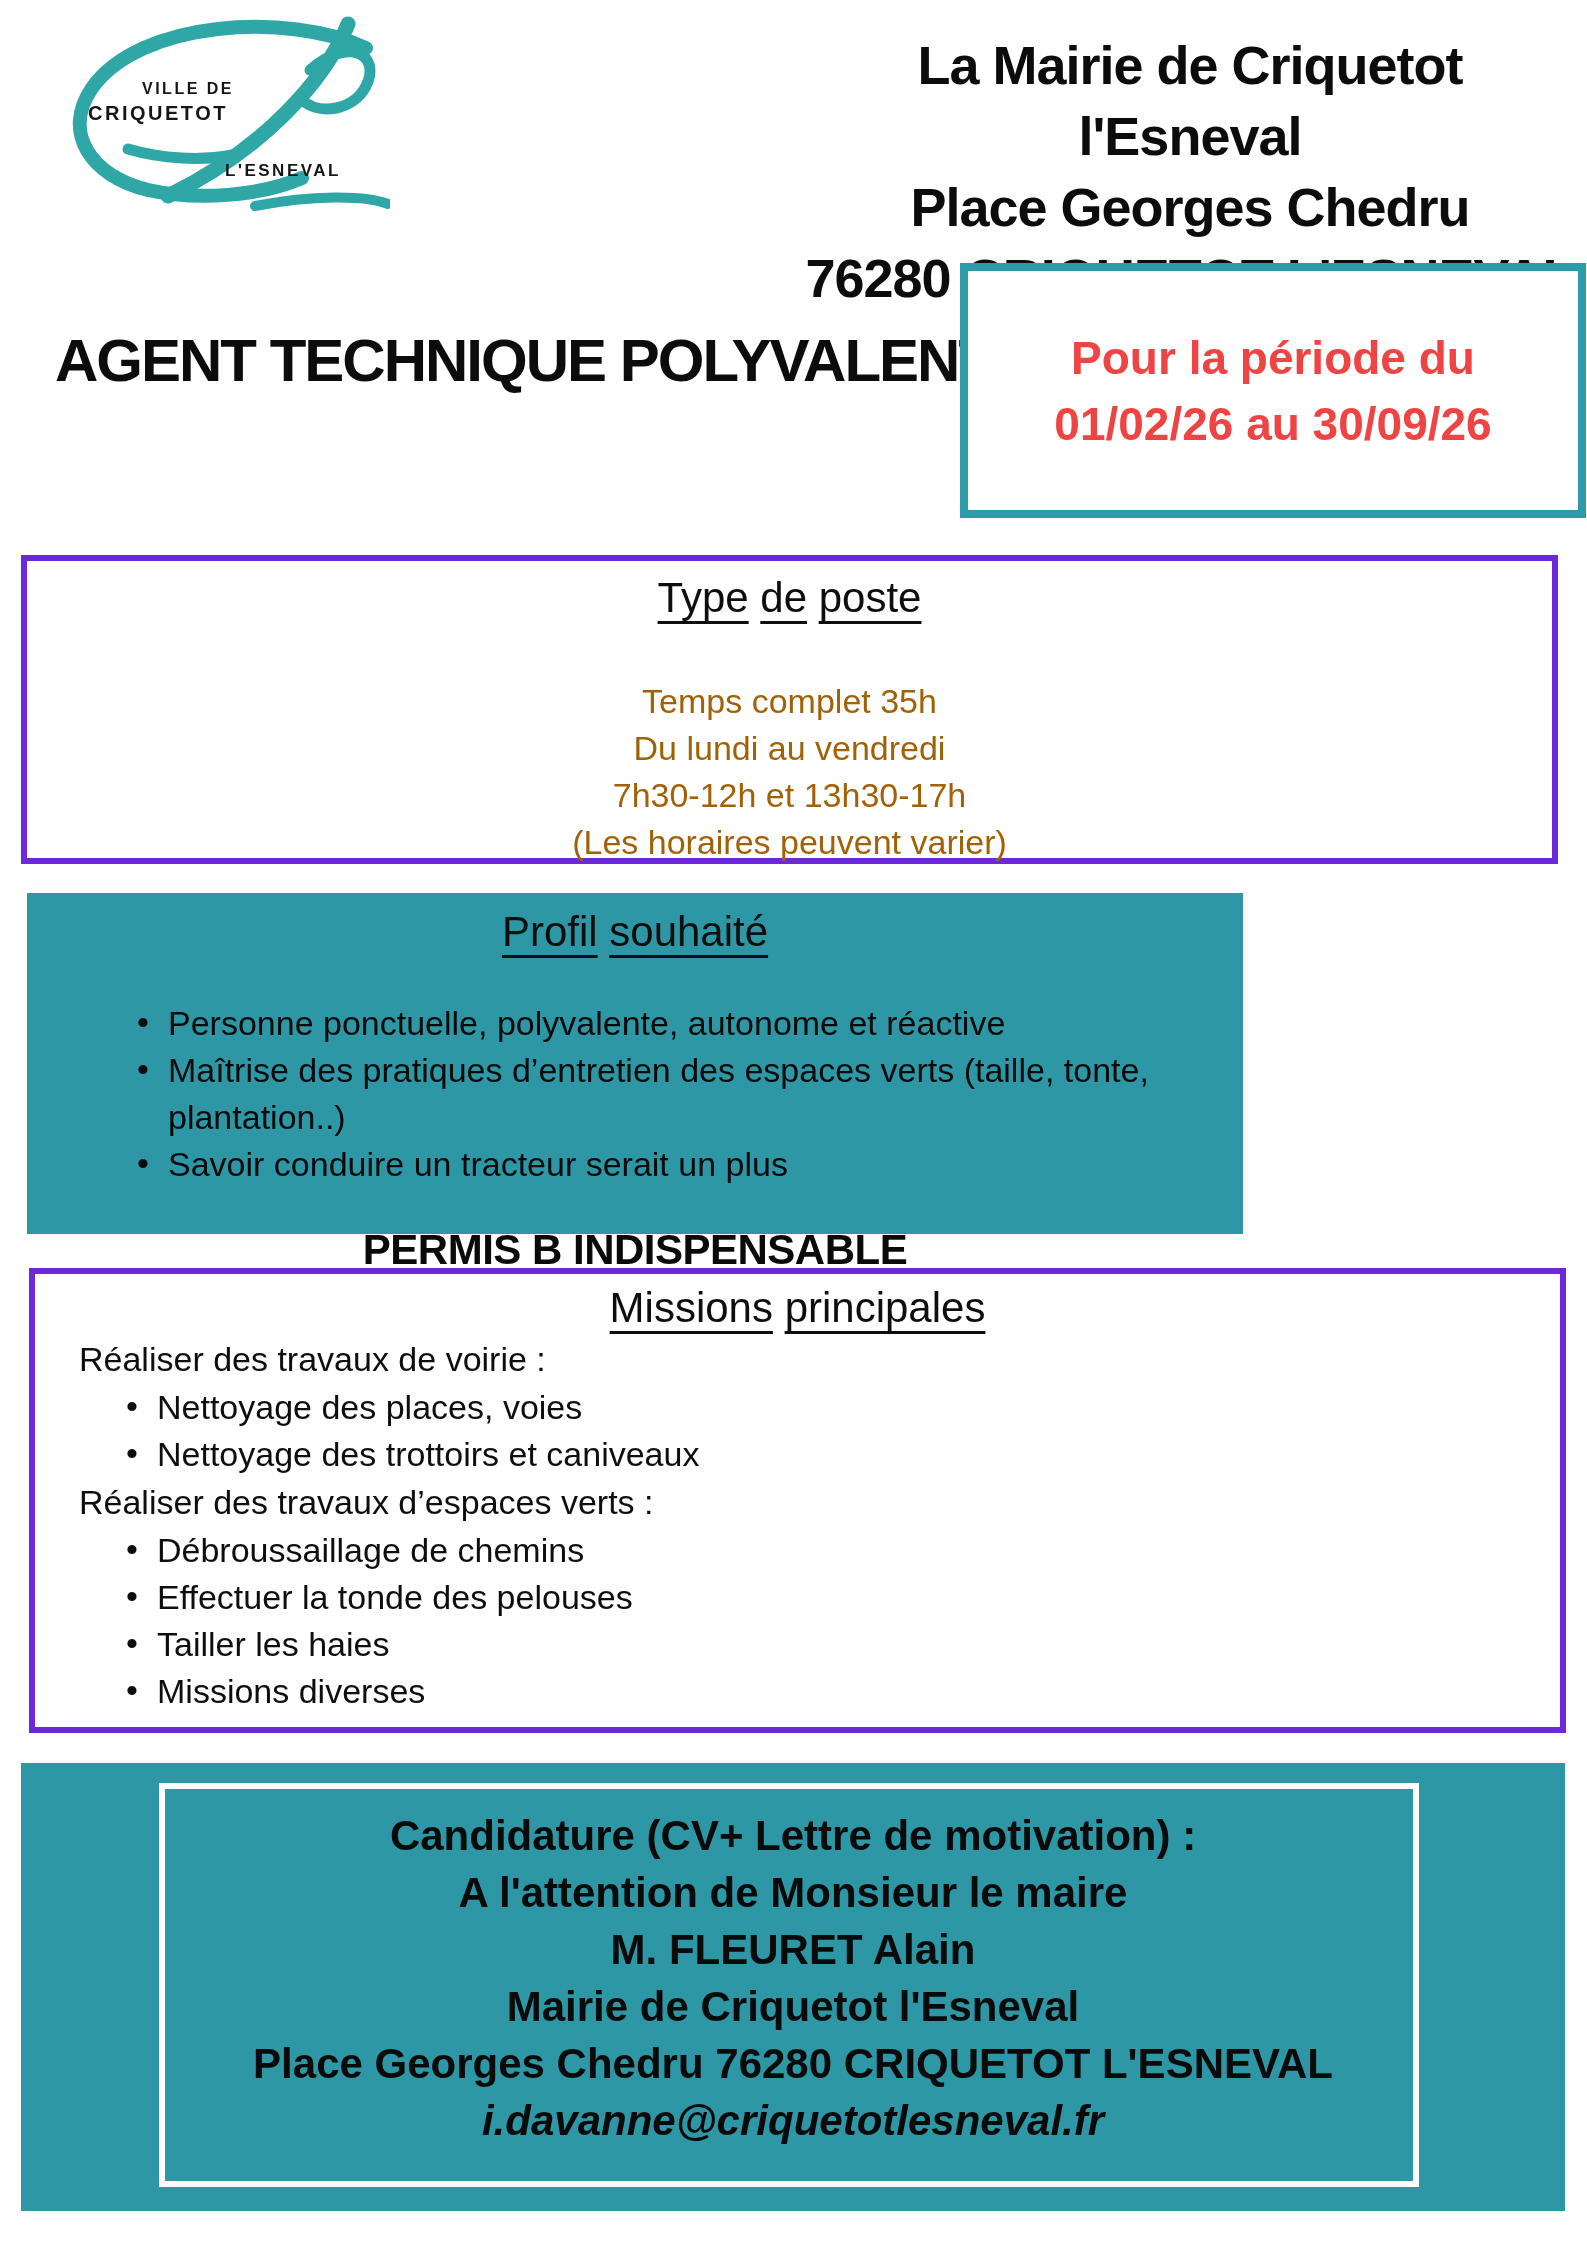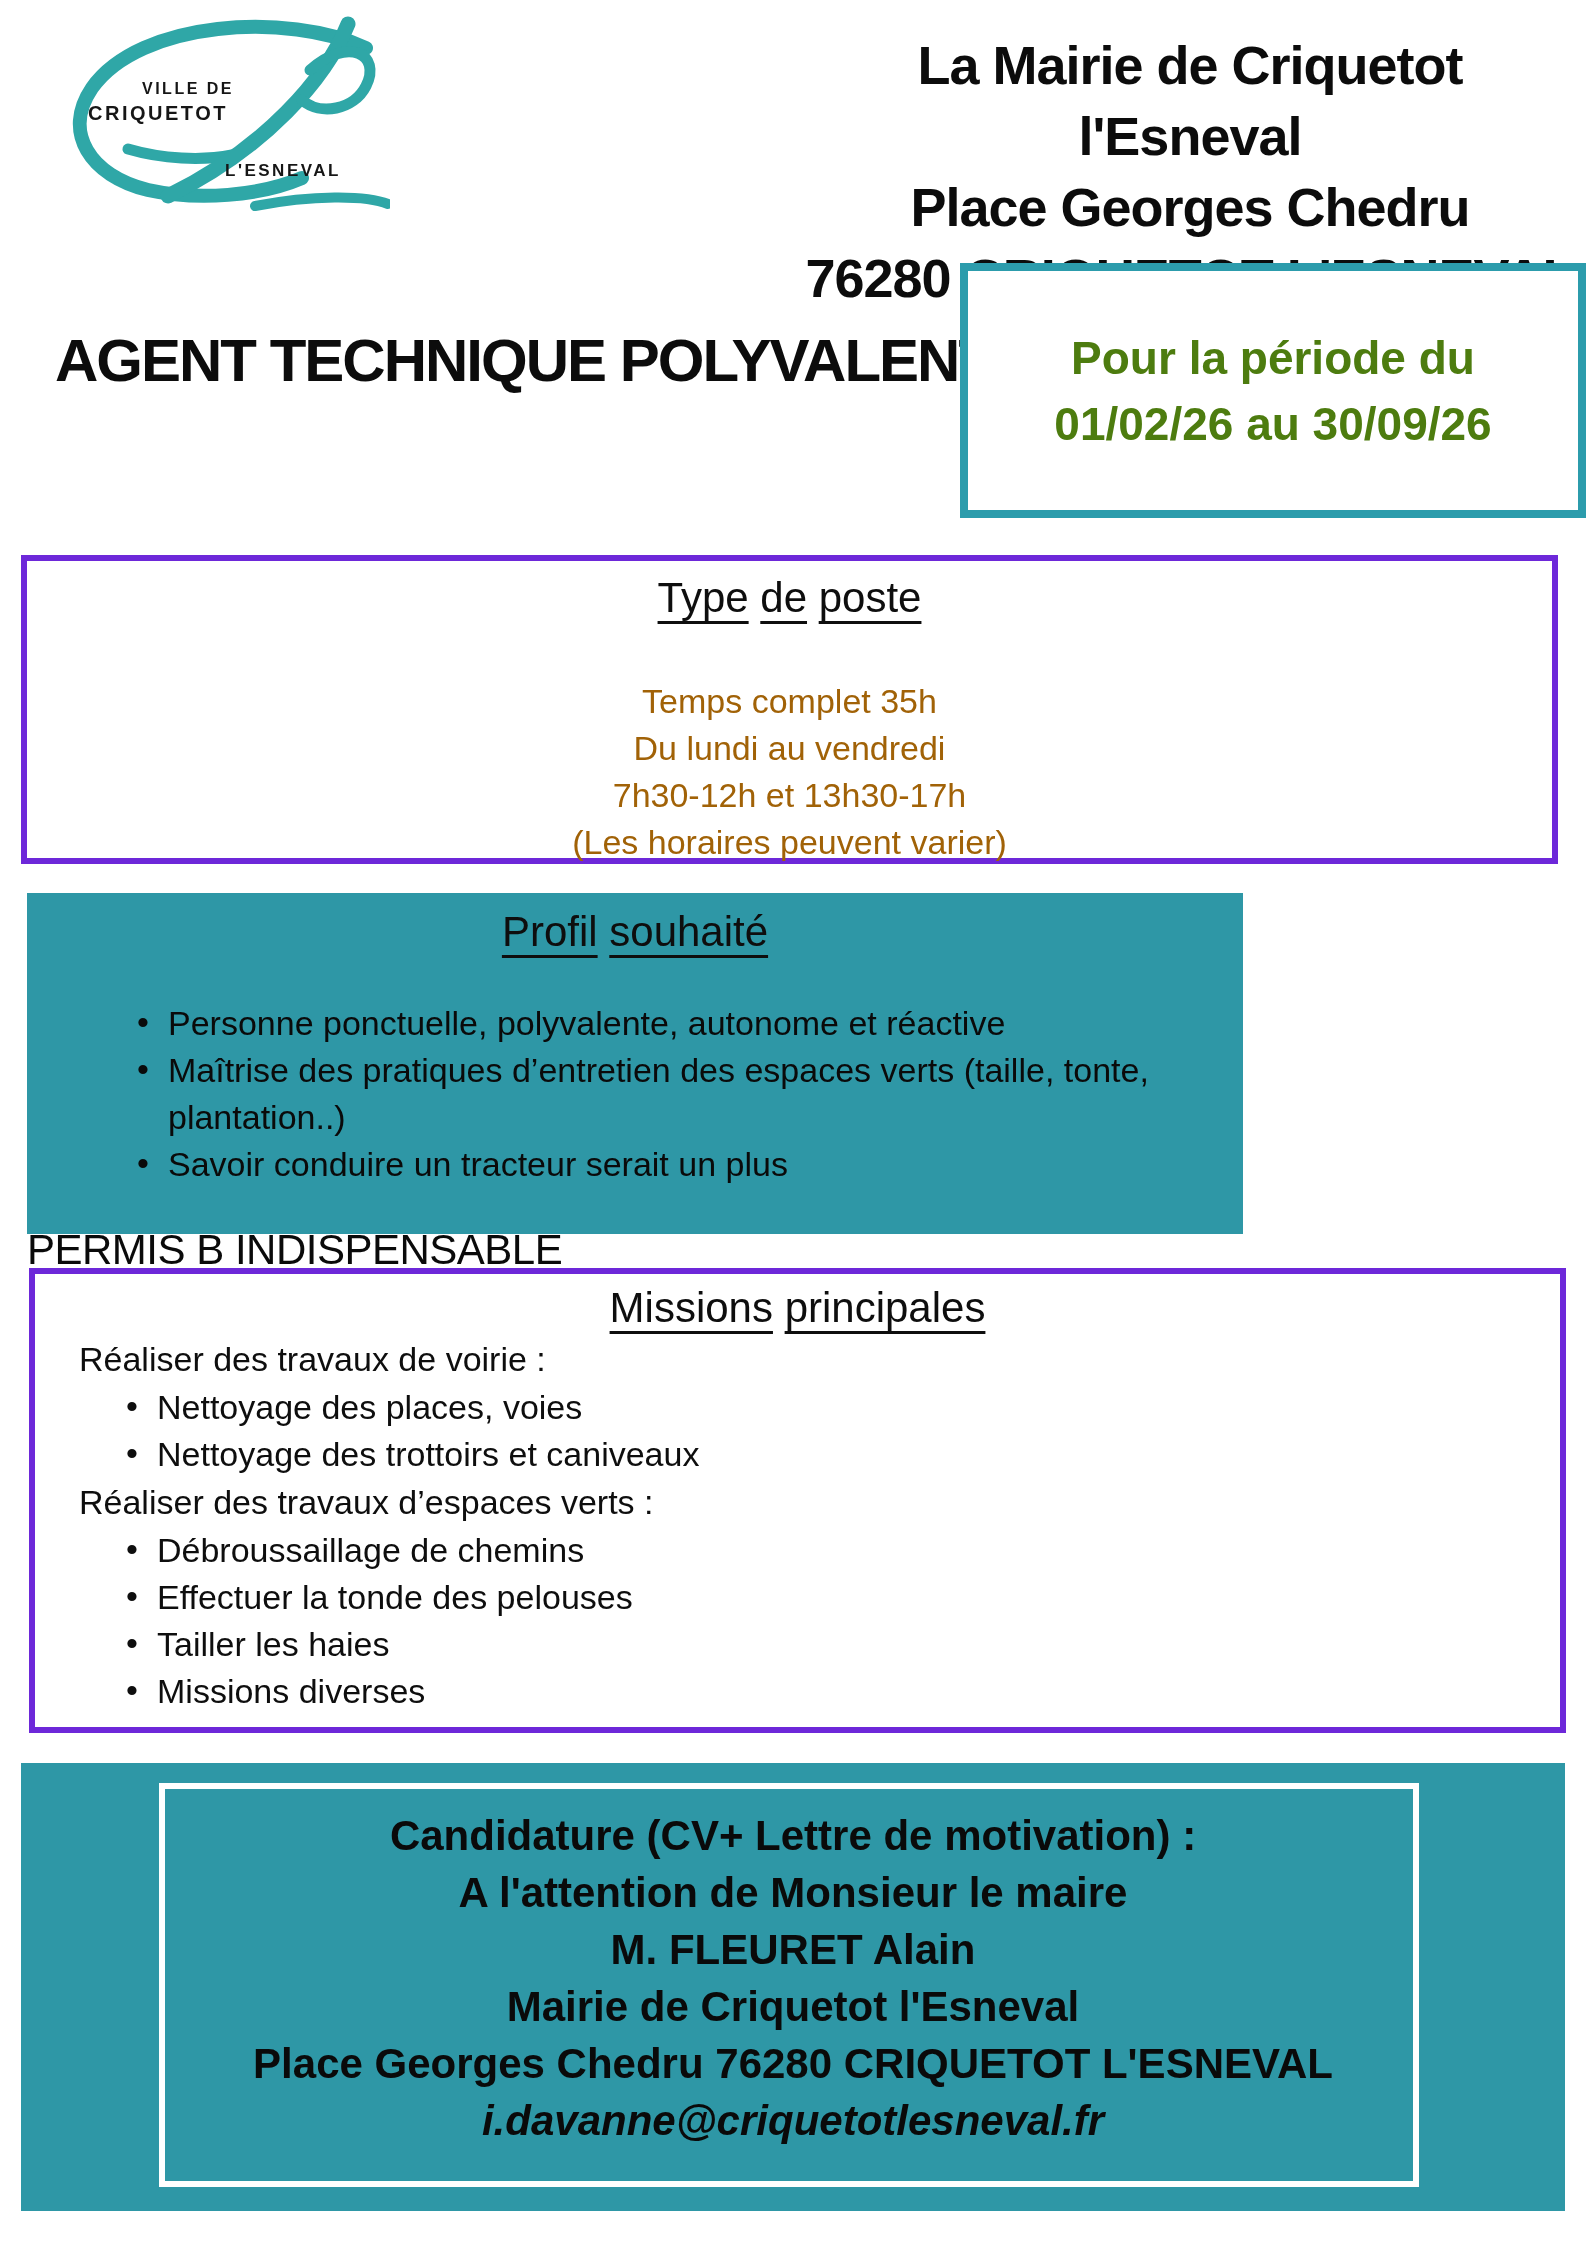--- a/index.html
+++ b/index.html
@@ -21,21 +21,21 @@
   .main-title {
     position:absolute; left:55px; top:326px; width:900px;
     text-align:center; font-weight:bold; font-size:60px; letter-spacing:-2px;
     color:#0c0c0c; white-space:nowrap;
   }
 
   .period-box {
     position:absolute; left:960px; top:263px; width:626px; height:255px;
     box-sizing:border-box; border:8px solid #2c9cac; background:#fff;
     display:flex; flex-direction:column; justify-content:center;
-    text-align:center; font-size:46px; font-weight:800; line-height:66px; color:#4d7c0f;
+    text-align:center; font-size:46px; font-weight:800; line-height:66px; color:#ef4444;
   }
 
   
   .wbox {
     position:absolute; box-sizing:border-box; background:#ffffff;
     border:6px solid #6d28d9;
   }
   .type-box { left:21px; top:555px; width:1537px; height:309px; }
   .missions-box { left:21px; top:1268px; width:1537px; height:465px;margin-left:8px; }
 
@@ -51,21 +51,21 @@
     position:absolute; left:27px; top:893px; width:1216px; height:341px;
     background:#2e97a6; color:#0a0a0a;
   }
   .profil-box .sec-heading { margin-top:15px; }
 
   .bullets { list-style:none; margin:0; padding:0; font-size:34px; line-height:47px; }
   .bullets li { position:relative; padding-left:31px; }
   .bullets li::before { content:"\2022"; position:absolute; left:0; top:-1px; }
   .profil-bullets { margin-top:44px; padding-left:110px; padding-right:20px; }
 
-  .permis { margin-top:38px; font-weight:400; font-size:42px; letter-spacing:-0.5px; }
+  .permis { margin-top:38px; text-align:center; font-weight:700; font-size:42px; letter-spacing:-0.5px; }
 
   .missions-content { margin-top:3px; font-size:34px; line-height:49px; color:#0e0e0e; padding-left:44px; }
   .m-bullets { padding-left:47px; }
 
   
   .cand-box {
     position:absolute; left:21px; top:1763px; width:1544px; height:448px;
     background:#2e97a6;
   }
   .cand-frame { position:absolute; left:138px; right:146px; top:20px; bottom:24px; border:6px solid #ffffff; }

